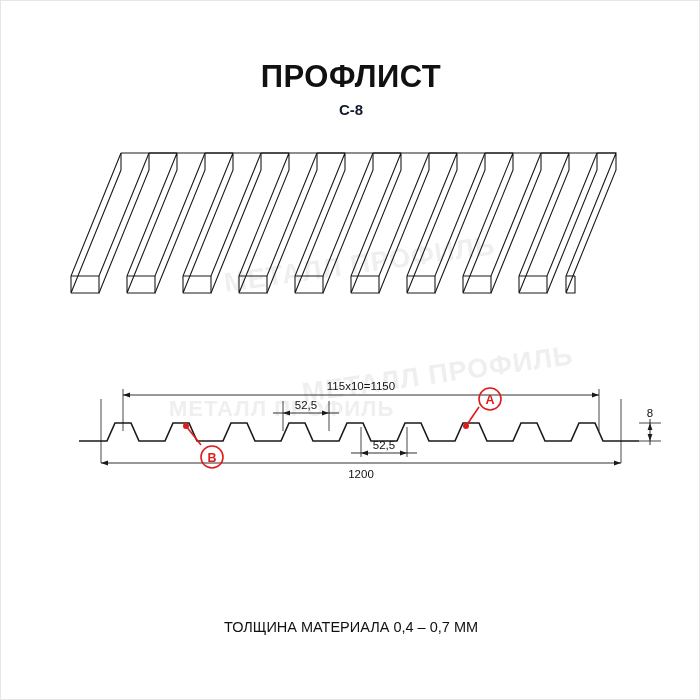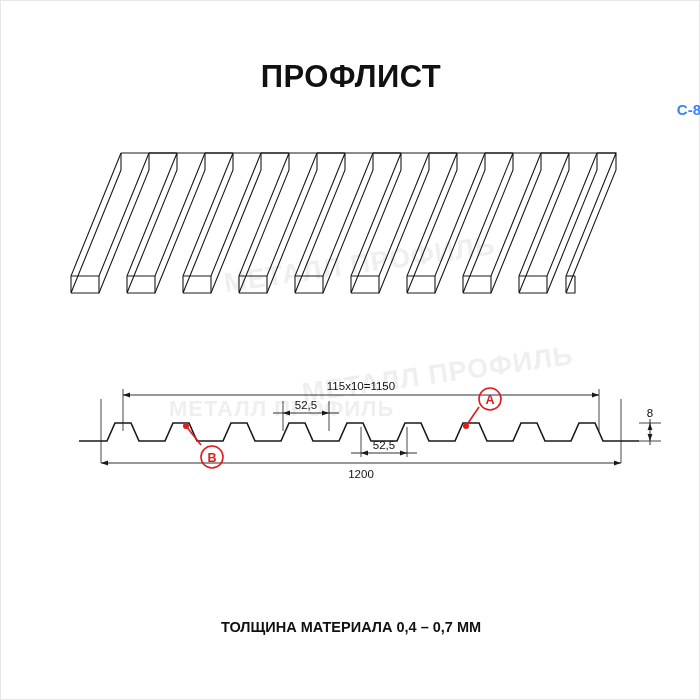--- a/index.html
+++ b/index.html
@@ -30,33 +30,33 @@
     font-size: 31px;
     font-weight: bold;
     letter-spacing: 0.5px;
     color: #111111;
   }
   .subtitle {
     position: absolute;
     top: 100px;
     left: 0;
     width: 700px;
-    text-align: right;
+    text-align: center;
     font-size: 15px;
     font-weight: bold;
-    color: #3b82f6;
+    color: #0f172a;
   }
   .footer-note {
     position: absolute;
     top: 618px;
     left: 0;
     width: 700px;
     text-align: center;
     font-size: 14.5px;
-    font-weight: bold;
+    font-weight: normal;
     color: #111111;
   }
   .iso-wrap {
     position: absolute;
     top: 140px;
     left: 60px;
     width: 580px;
     height: 165px;
   }
   .section-wrap {

